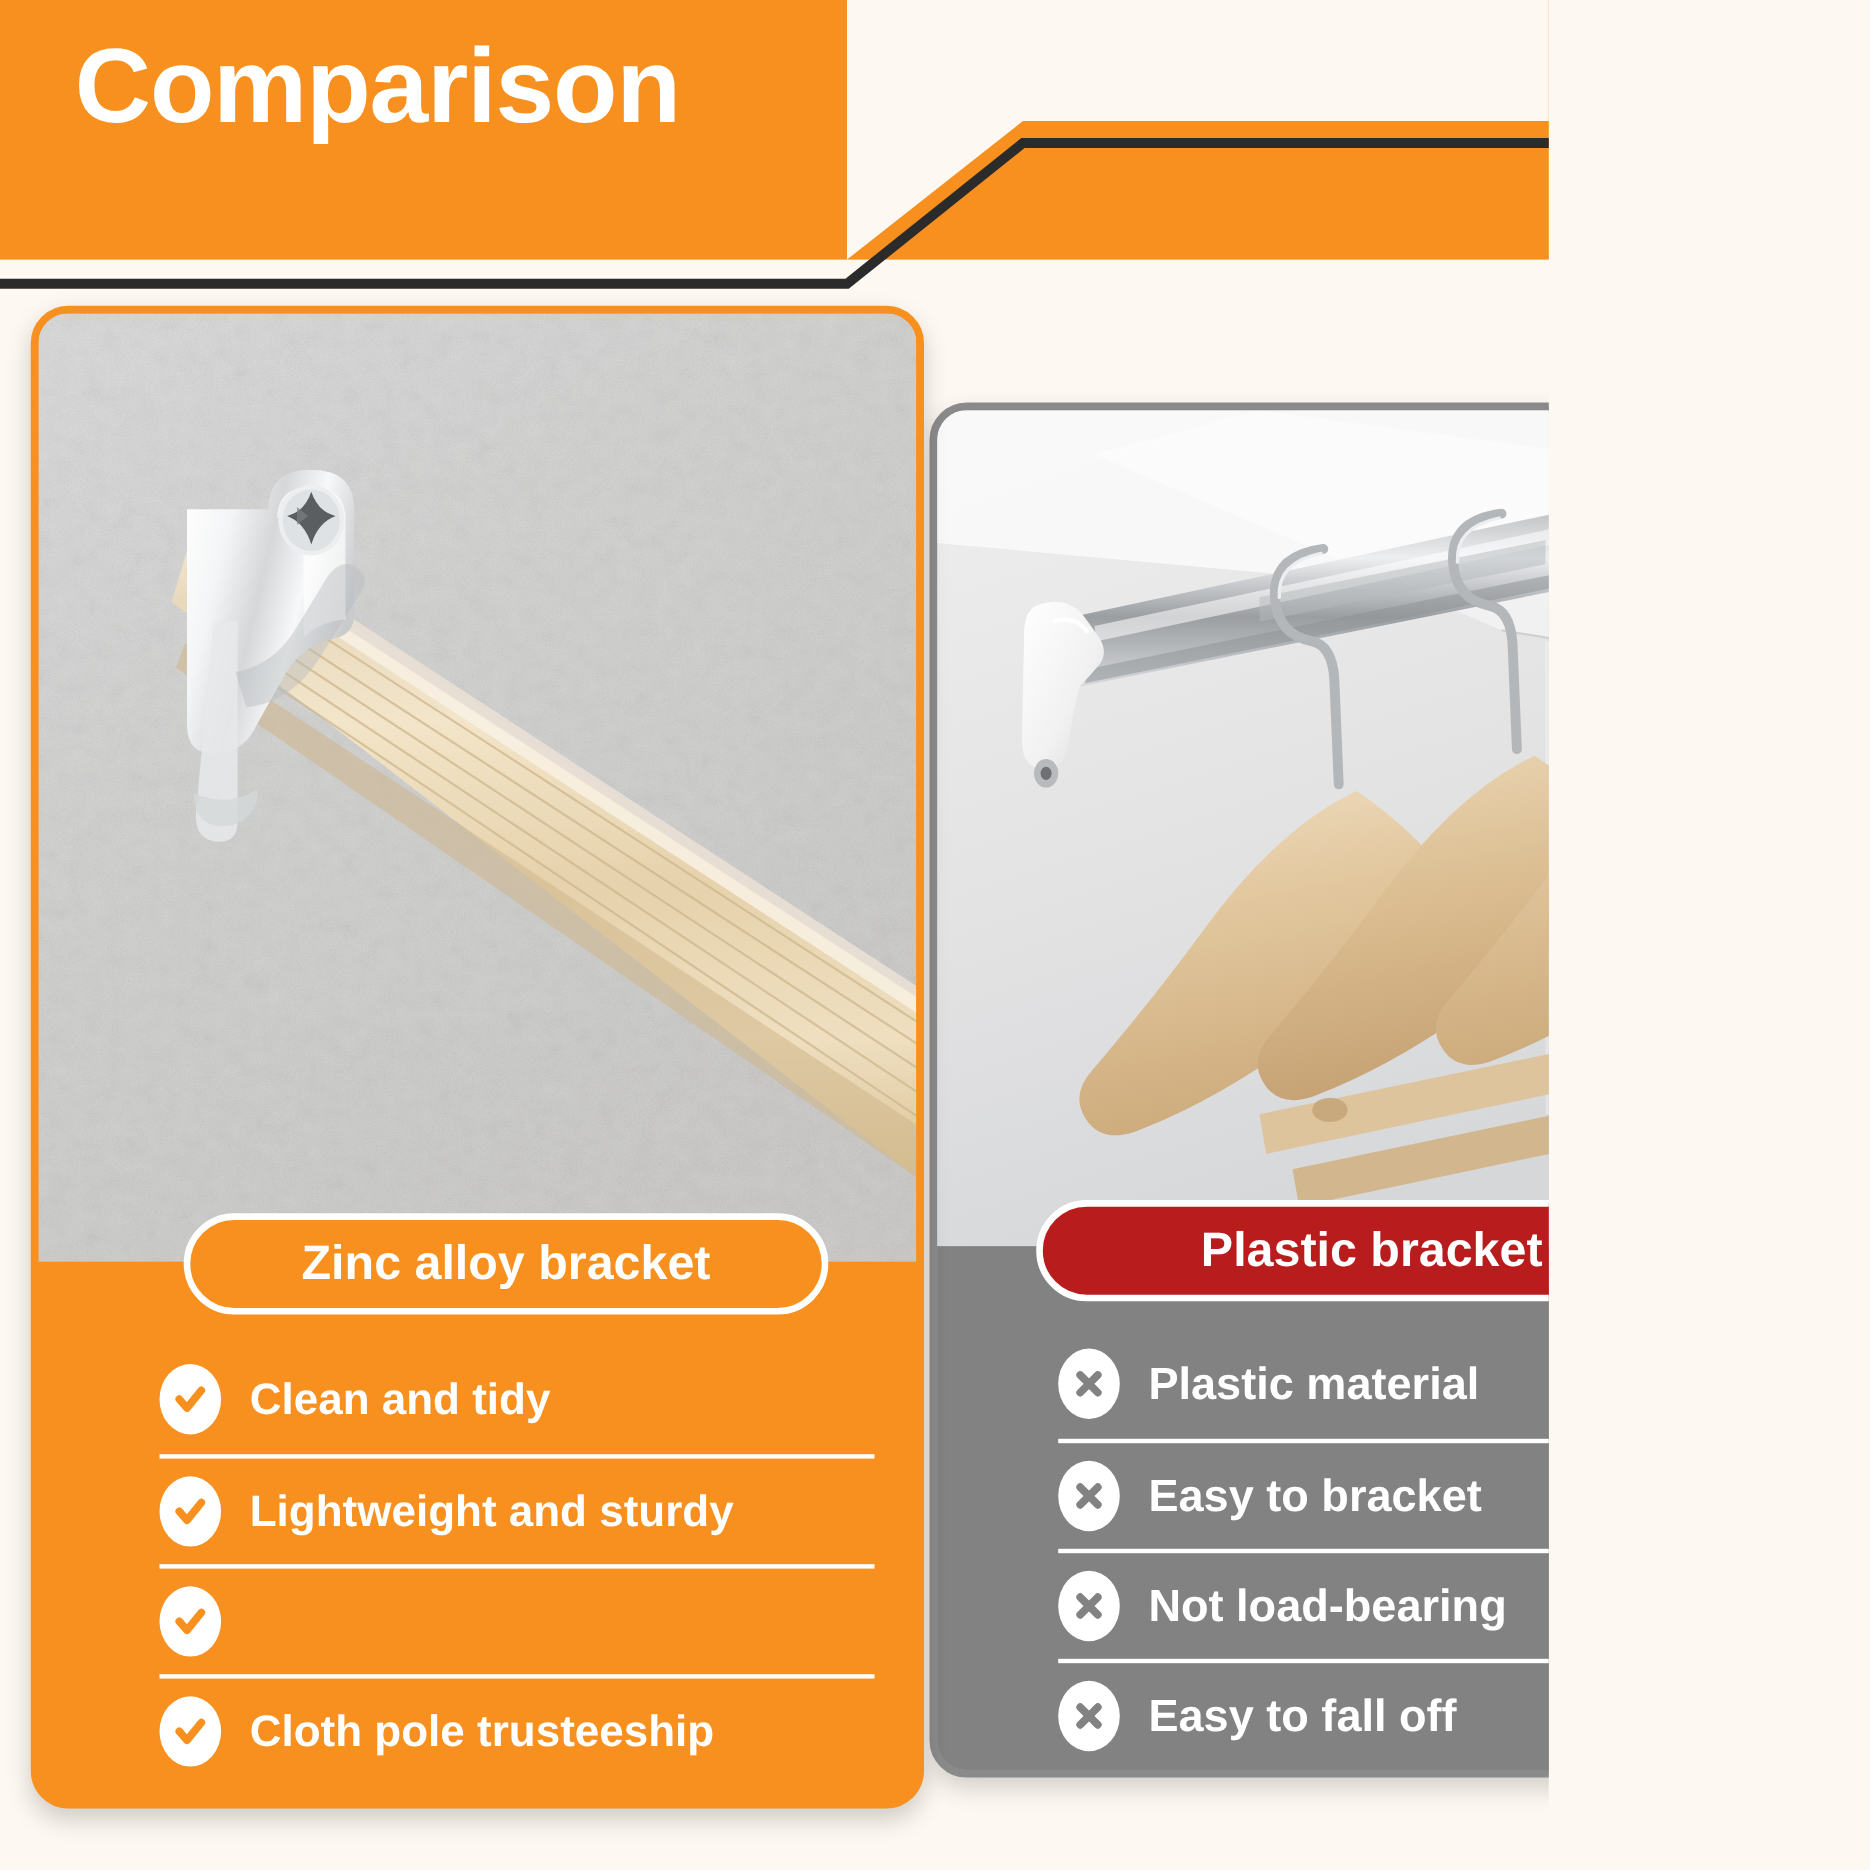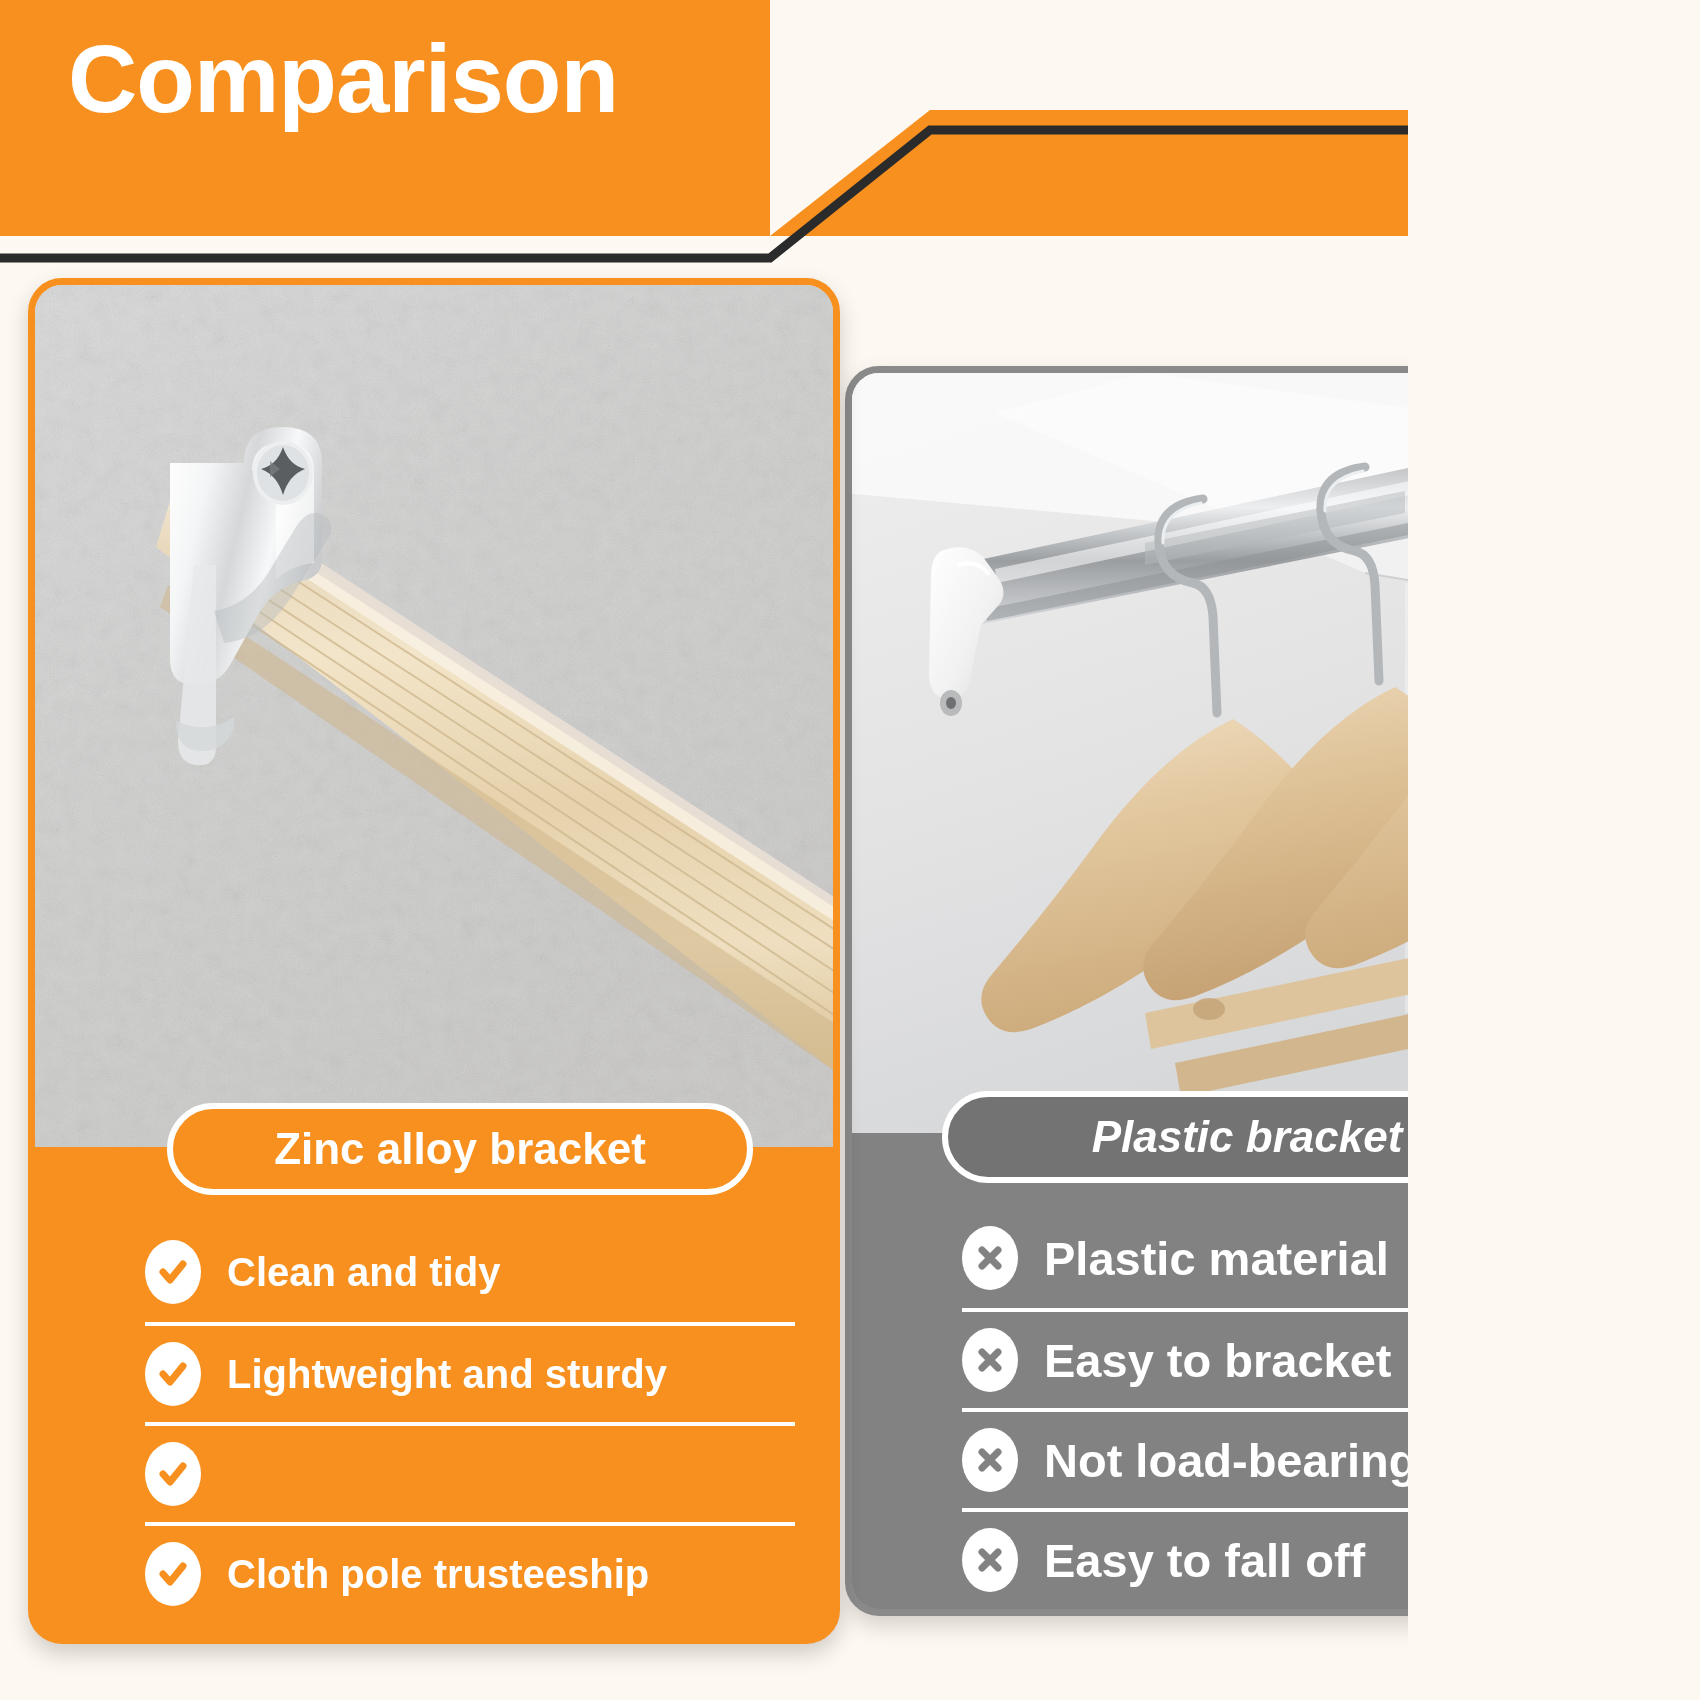--- a/index.html
+++ b/index.html
@@ -121,23 +121,22 @@
     width: 586px;
     height: 92px;
     background: #F7901E;
     font-size: 44px;
   }
   #pill-right {
     left: 90px;
     top: 718px;
     width: 610px;
     height: 92px;
-    background: #737373;
+    background: #b91c1c;
     font-size: 44px;
-    font-style: italic;
   }
 
   
   .rows {
     position: absolute;
     left: 0; right: 0;
     z-index: 11;
   }
   #rows-left  { top: 937px; padding: 0 38px 0 110px; }
   #rows-right { top: 835px; padding: 0 40px 0 110px; }
@@ -162,21 +161,21 @@
     margin-right: 26px;
   }
   .badge svg { display: block; }
 
   .frow-label {
     color: #FFFFFF;
     font-weight: 700;
     font-size: 40px;
     white-space: nowrap;
   }
-  #rows-right .frow-label { font-size: 47px; }
+  #rows-right .frow-label { font-size: 41px; }
 </style>
 </head>
 <body>
 
 <div id="stage">
 
   <div class="header-band"></div>
 
   <svg class="header-notch" viewBox="0 0 930 236" preserveAspectRatio="none">
     <polygon points="0,0 930,0 930,110 160,110 0,236" fill="#FDF8F1"></polygon>

